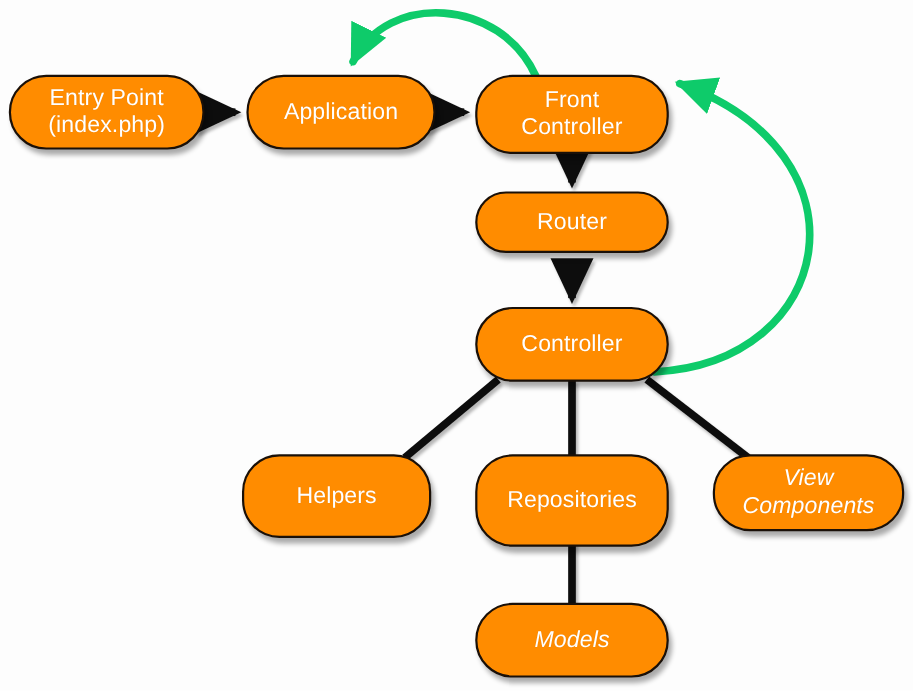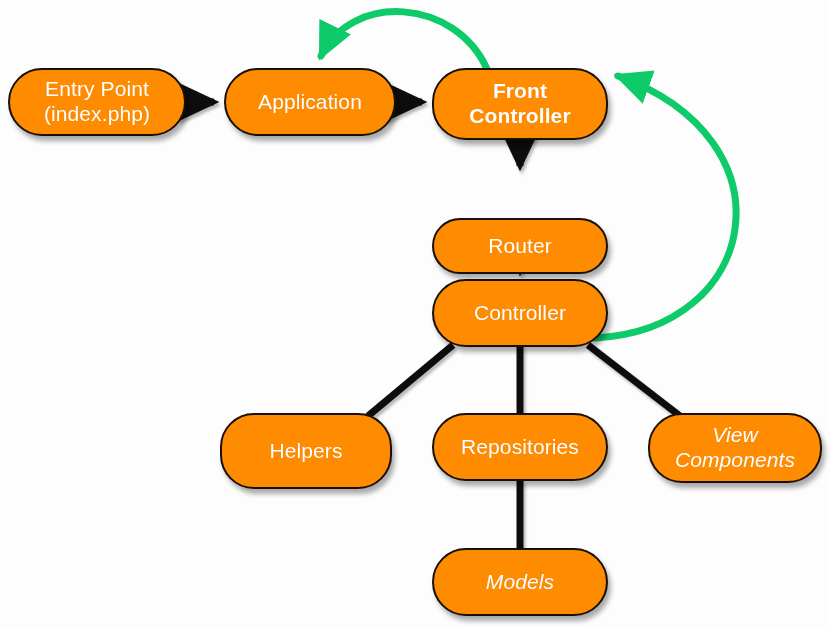--- a/index.html
+++ b/index.html
@@ -95,38 +95,38 @@
 
   <div class="node" style="left:8px; top:68px; width:178px; height:68px;">
     <span class="node-label">Entry Point
 (index.php)</span>
   </div>
 
   <div class="node" style="left:224px; top:68px; width:172px; height:68px;text-align:center;">
     <span class="node-label">Application</span>
   </div>
 
-  <div class="node" style="left:432px; top:68px; width:176px; height:72px;font-weight:bold;">
+  <div class="node" style="left:432px; top:68px; width:176px; height:72px;">
     <span class="node-label">Front
 Controller</span>
   </div>
 
-  <div class="node" style="left:432px; top:174px; width:176px; height:56px;margin-top:44px;">
+  <div class="node" style="left:432px; top:174px; width:176px; height:56px;">
     <span class="node-label">Router</span>
   </div>
 
   <div class="node" style="left:432px; top:279px; width:176px; height:68px;">
     <span class="node-label">Controller</span>
   </div>
 
   <div class="node" style="left:220px; top:413px; width:172px; height:76px;">
     <span class="node-label">Helpers</span>
   </div>
 
-  <div class="node" style="left:432px; top:413px; width:176px; height:68px;">
+  <div class="node" style="left:432px; top:413px; width:176px; height:84px;">
     <span class="node-label">Repositories</span>
   </div>
 
   <div class="node" style="left:648px; top:413px; width:174px; height:70px;font-style:italic;">
     <span class="node-label">View
 Components</span>
   </div>
 
   <div class="node" style="left:432px; top:548px; width:176px; height:68px;font-style:italic;">
     <span class="node-label">Models</span>

